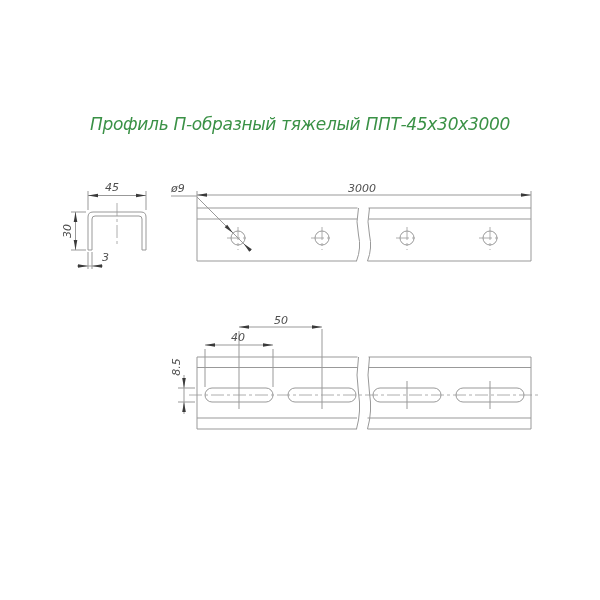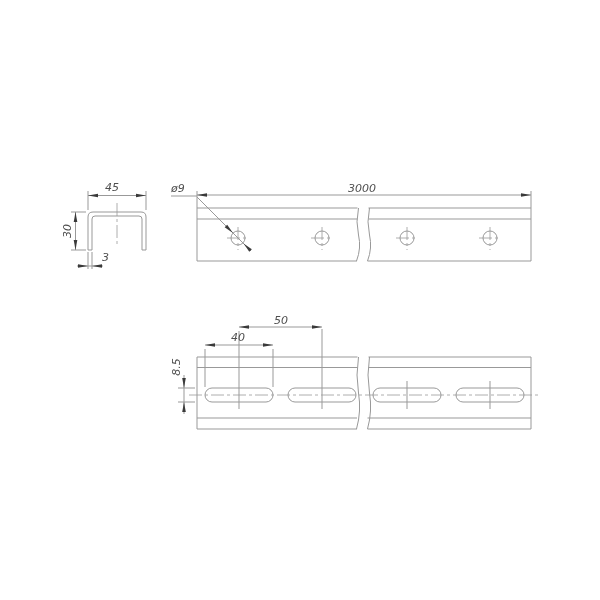--- a/index.html
+++ b/index.html
@@ -23,20 +23,21 @@
   .ln{stroke:var(--line-gray);stroke-width:1;fill:none;}
   .cl{stroke:var(--line-gray);stroke-width:0.8;fill:none;stroke-dasharray:13 3 3 3;}
   .ar{fill:var(--arrow-dark);stroke:none;}
   .dt{fill:var(--dim-text-gray);font-family:"DejaVu Sans",sans-serif;font-style:italic;font-size:11px;}
 </style>
 </head>
 <body>
 
 <div class="stage">
 
+  <div class="title">Профиль П-образный тяжелый ППТ-45х30х3000</div>
 
   <svg width="600" height="600" viewBox="0 0 600 600">
 
     <g>
       <path class="ln" d="M88,250 V217 Q88,212 93,212 H141 Q146,212 146,217 V250 H142 V219 Q142,216 139,216 H95 Q92,216 92,219 V250 Z"></path>
       <line class="cl" x1="117" y1="203" x2="117" y2="246"></line>
 
       <g>
         <line class="ln" x1="88" y1="191" x2="88" y2="210"></line>
         <line class="ln" x1="146" y1="191" x2="146" y2="210"></line>

